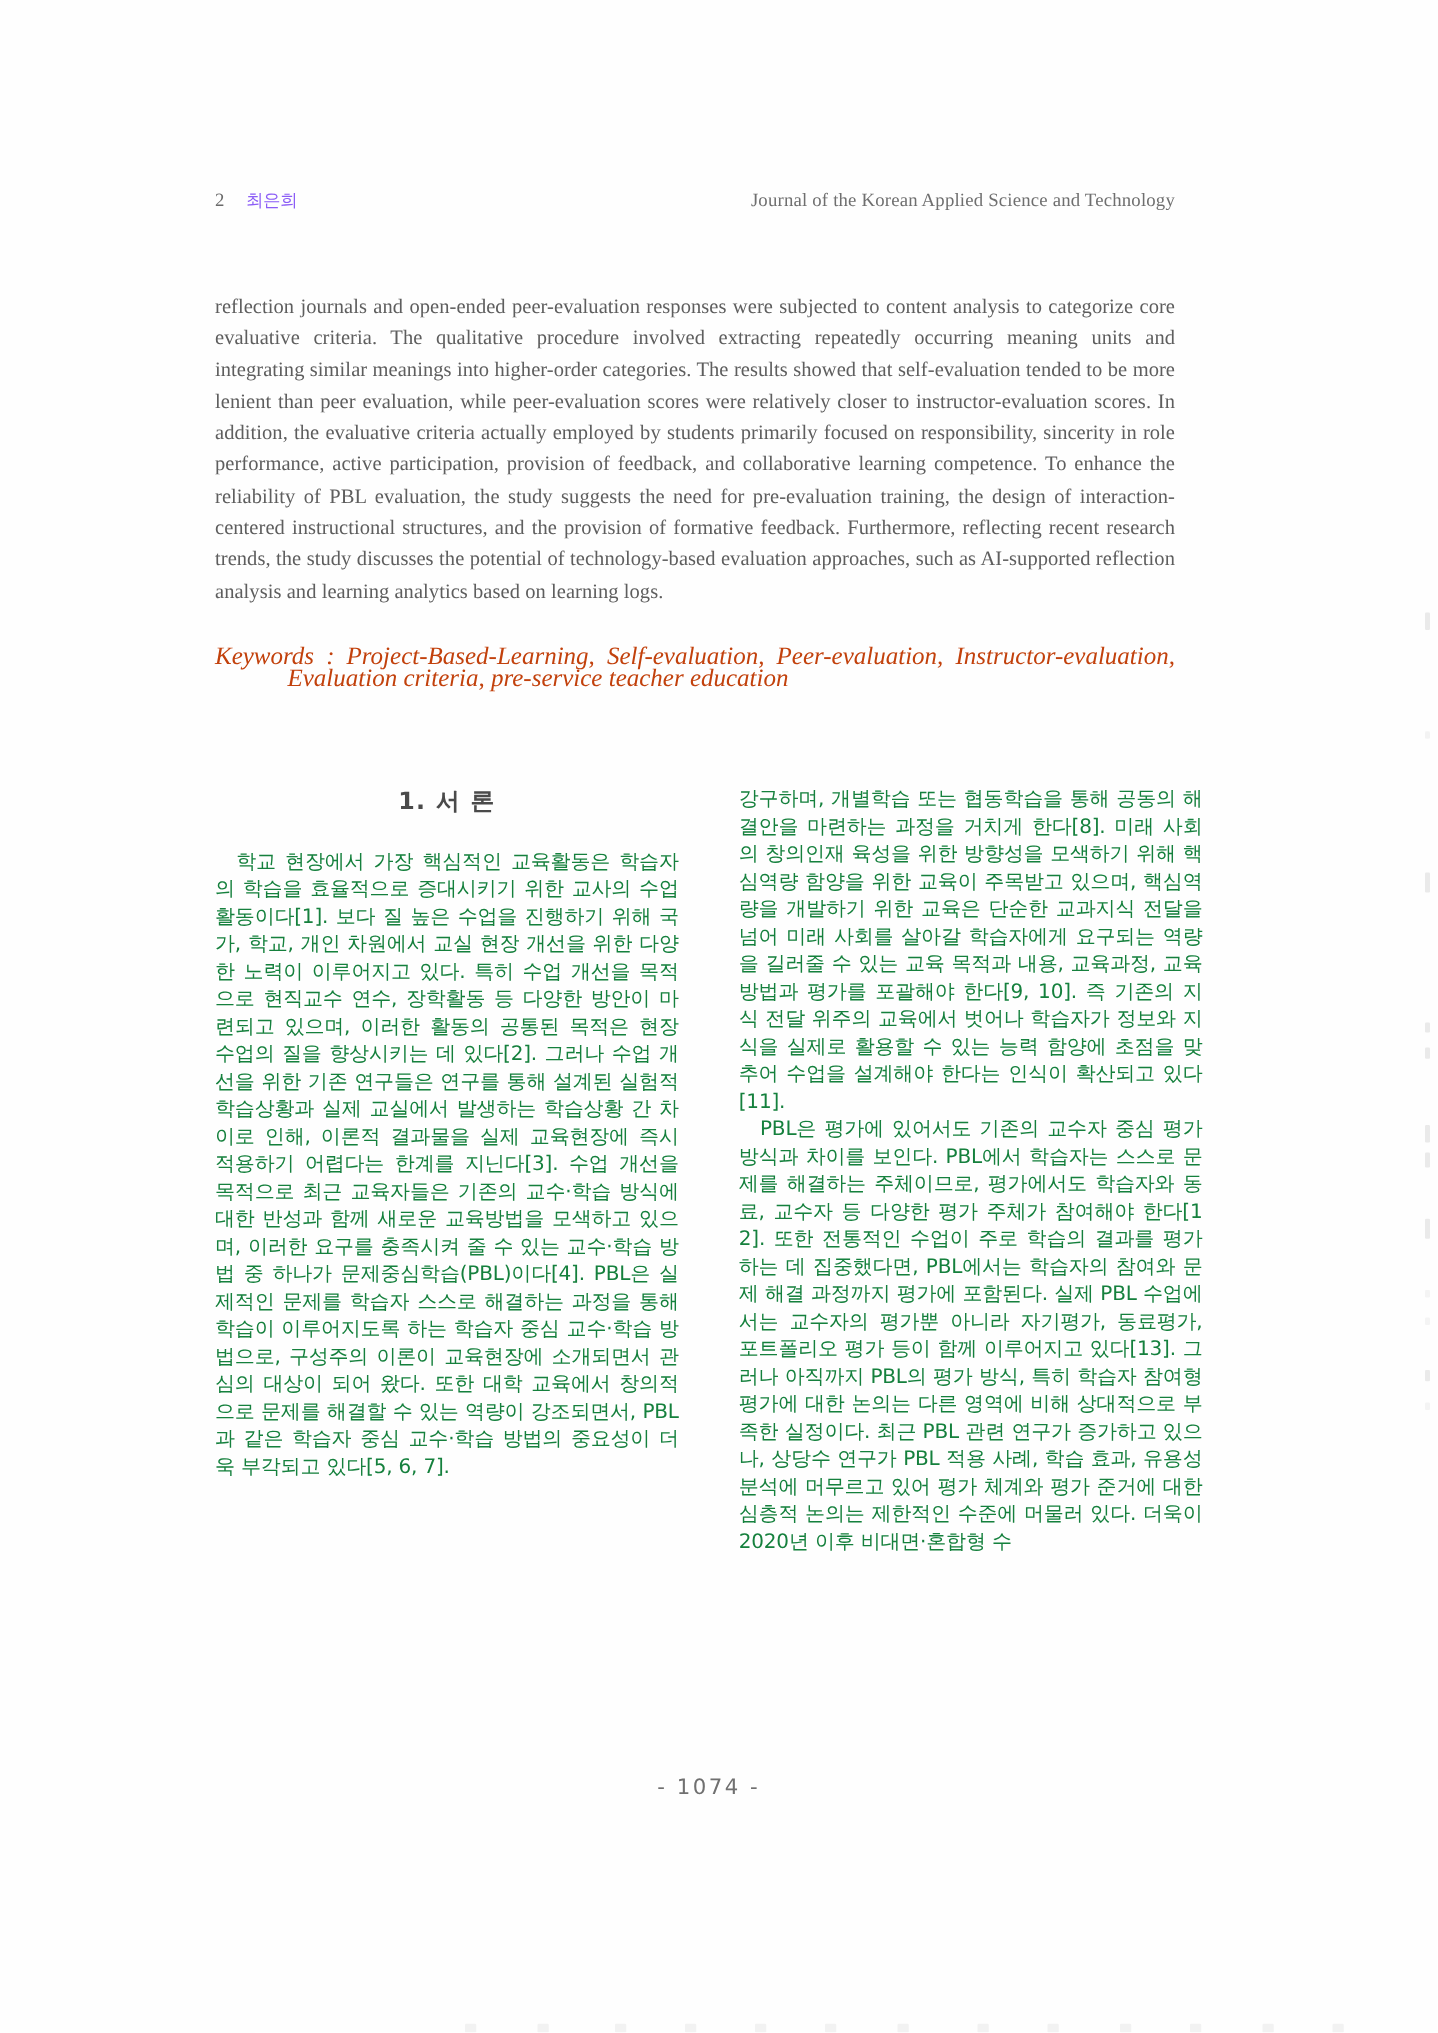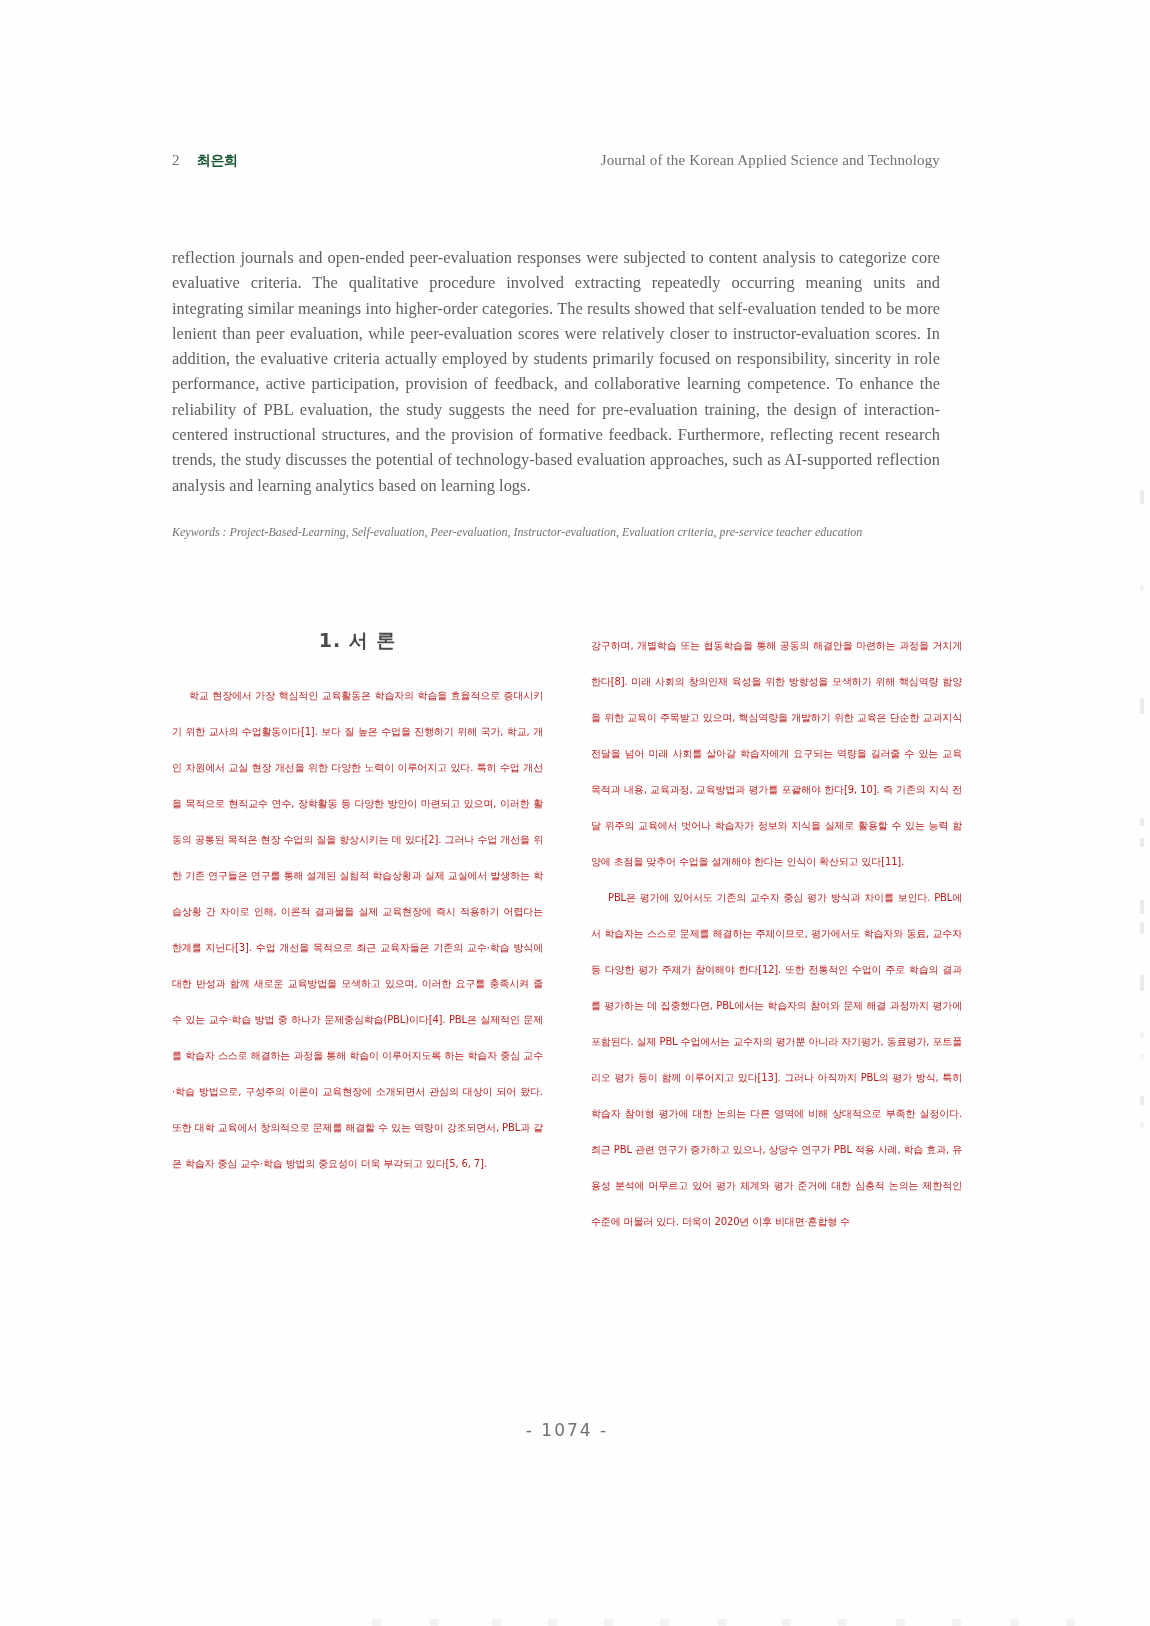--- a/index.html
+++ b/index.html
@@ -39,53 +39,52 @@
     display: flex;
     align-items: baseline;
     gap: 17px;
     font-family: "Liberation Serif", "DejaVu Serif", serif;
   }
   .rh-pageno { font-size: 15px; }
   .rh-author {
     font-family: "DejaVu Sans", "Liberation Sans", sans-serif;
     font-size: 14px;
     letter-spacing: -0.3px;
-    color: #14532d;
-    font-weight: bold;
+    color: #8b5cf6;
   }
   .rh-journal {
     font-size: 15px;
     color: #6f6f6f;
     letter-spacing: .15px;
     white-space: nowrap;
   }
 
   
   .abstract {
     position: absolute;
     left: 172px;
-    top: 245px;
+    top: 232px;
     width: 768px;
     font-size: 16.4px;
     line-height: 25.3px;
     text-align: justify;
     text-justify: inter-word;
     color: #5e5e5e;
     letter-spacing: .05px;
   }
 
   .keywords {
     position: absolute;
     left: 172px;
     top: 516px;
     width: 768px;
-    font-size: 12px;
-    line-height: 32px;
+    font-size: 20px;
+    line-height: 18px;
     font-style: italic;
-    color: #737373;
+    color: #c2410c;
     text-align: justify;
   }
   .keywords .kw-body {
     display: block;
     padding-left: 58px;
     text-indent: -58px;
   }
 
   
   .columns {
@@ -107,25 +106,25 @@
     font-family: "DejaVu Sans", "Liberation Sans", sans-serif;
     font-weight: bold;
     font-size: 19px;
     color: #4a4a4a;
     letter-spacing: 1px;
     margin: 0 0 24px 0;
   }
 
   .kpara {
     font-family: "DejaVu Sans", "Liberation Sans", sans-serif;
-    font-size: 10px;
-    line-height: 36px;
+    font-size: 16px;
+    line-height: 22px;
     text-align: justify;
     text-justify: inter-character;
-    color: #b91c1c;
+    color: #15803d;
     margin: 0;
     text-indent: 17px;
     word-break: break-all;
     letter-spacing: -0.15px;
   }
   .kpara.cont { text-indent: 0; }
 
   
   .folio {
     position: absolute;

